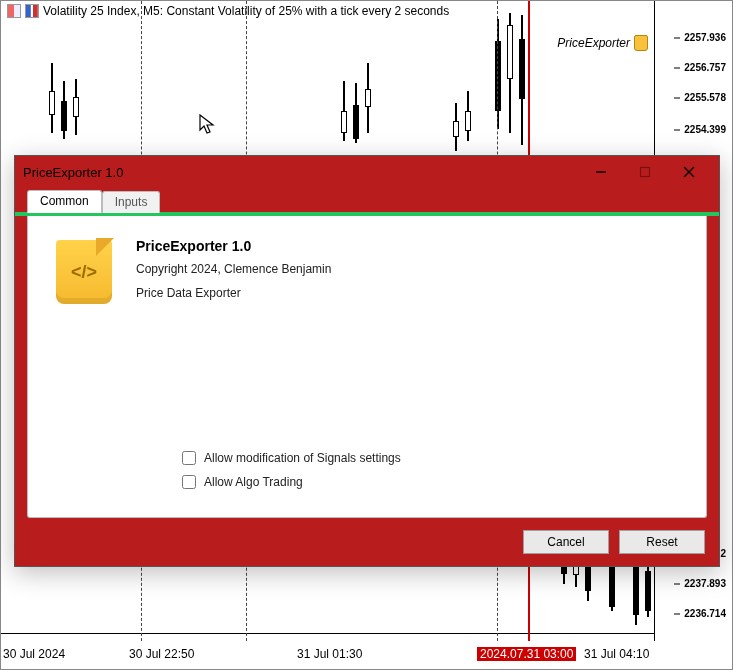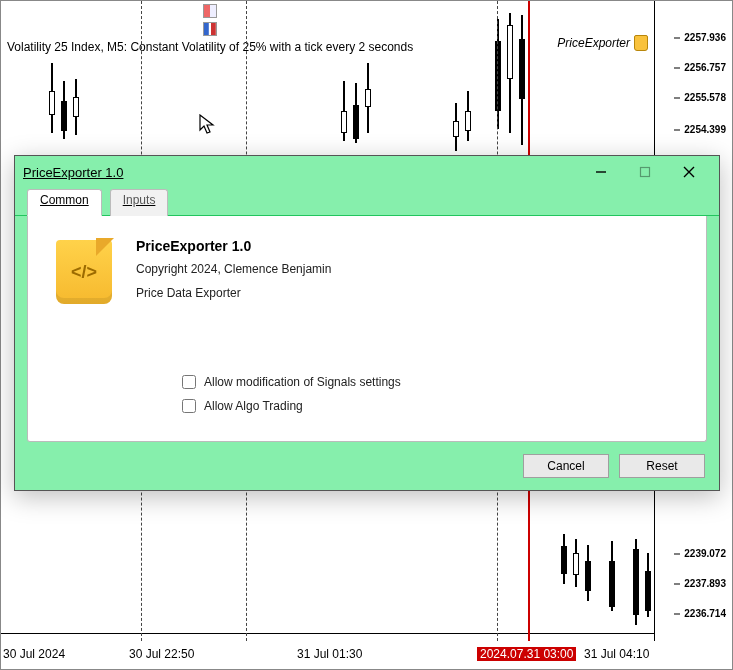--- a/index.html
+++ b/index.html
@@ -7,21 +7,21 @@
 
 
 .chart {
   position: absolute; inset: 0;
   background: #fff;
   border: 1px solid #888;
 }
 .chart-title {
   position: absolute; top: 3px; left: 6px;
   font-size: 12px; color: #000;
-  display: flex; align-items: center; gap: 4px; flex-direction: column;
+  display: flex; align-items: center; gap: 4px;
 }
 .chart-title .ico { width: 14px; height: 14px; display: inline-block; border: 1px solid #999; }
 .ico-a { background: linear-gradient(#e66,#e66) left/50% 100% no-repeat,#eef; border-color:#77a; }
 .ico-b { background: linear-gradient(#36c,#36c) left/40% 100% no-repeat,
                     linear-gradient(#c33,#c33) right/40% 100% no-repeat,#fff; border-color:#77a;}
 
 .price-axis {
   position: absolute; top: 0; right: 0; bottom: 28px; width: 78px;
   border-left: 1px solid #000;
   background: #fff;
@@ -50,38 +50,37 @@
   position: absolute; top: 34px; right: 84px;
   font-size: 12px; color: #000; display: flex; align-items: center; gap: 4px; font-style: italic;
 }
 .ea-tag .doc-icon {
   width: 14px; height: 16px; background: #f9c23c; border: 1px solid #b8860b;
   border-radius: 2px 2px 3px 3px;
 }
 
 
 .dialog {
-  position: absolute; left: 14px; top: 155px; width: 706px; height: 336px;
-  background: #86efac; border: 1px solid #555;
+  position: absolute; left: 14px; top: 155px; width: 706px; height: 412px;
+  background: #b91c1c; border: 1px solid #555;
   box-shadow: 0 6px 24px rgba(0,0,0,.25);
-  text-decoration: underline;
 }
 .dlg-titlebar {
   height: 32px; display: flex; align-items: center; padding: 0 8px;
 }
 .dlg-title { font-size: 13px; color: #000; flex: 1; }
 .tb-btn {
   width: 44px; height: 30px; display: flex; align-items: center; justify-content: center;
   font-size: 14px; color: #000; cursor: default;
 }
 .tb-btn.max { opacity: .35; }
 
 .tabstrip {
-  display: flex; gap: 8px; padding-left: 12px;
-  border-bottom: 1px solid #22c55e; height: 28px;
+  display: flex; align-items: flex-end; gap: 0; padding-left: 12px;
+  border-bottom: 4px solid #22c55e; height: 28px;
 }
 .tab {
   padding: 3px 12px 4px; font-size: 12px; color: #555;
   border: 1px solid #bbb; border-bottom: none;
   background: #f1f1f1; position: relative; top: 1px;
   border-radius: 3px 3px 0 0;
 }
 .tab.active { background: #fff; color: #000; border-bottom: 1px solid #fff; }
 
 .tabpage {

